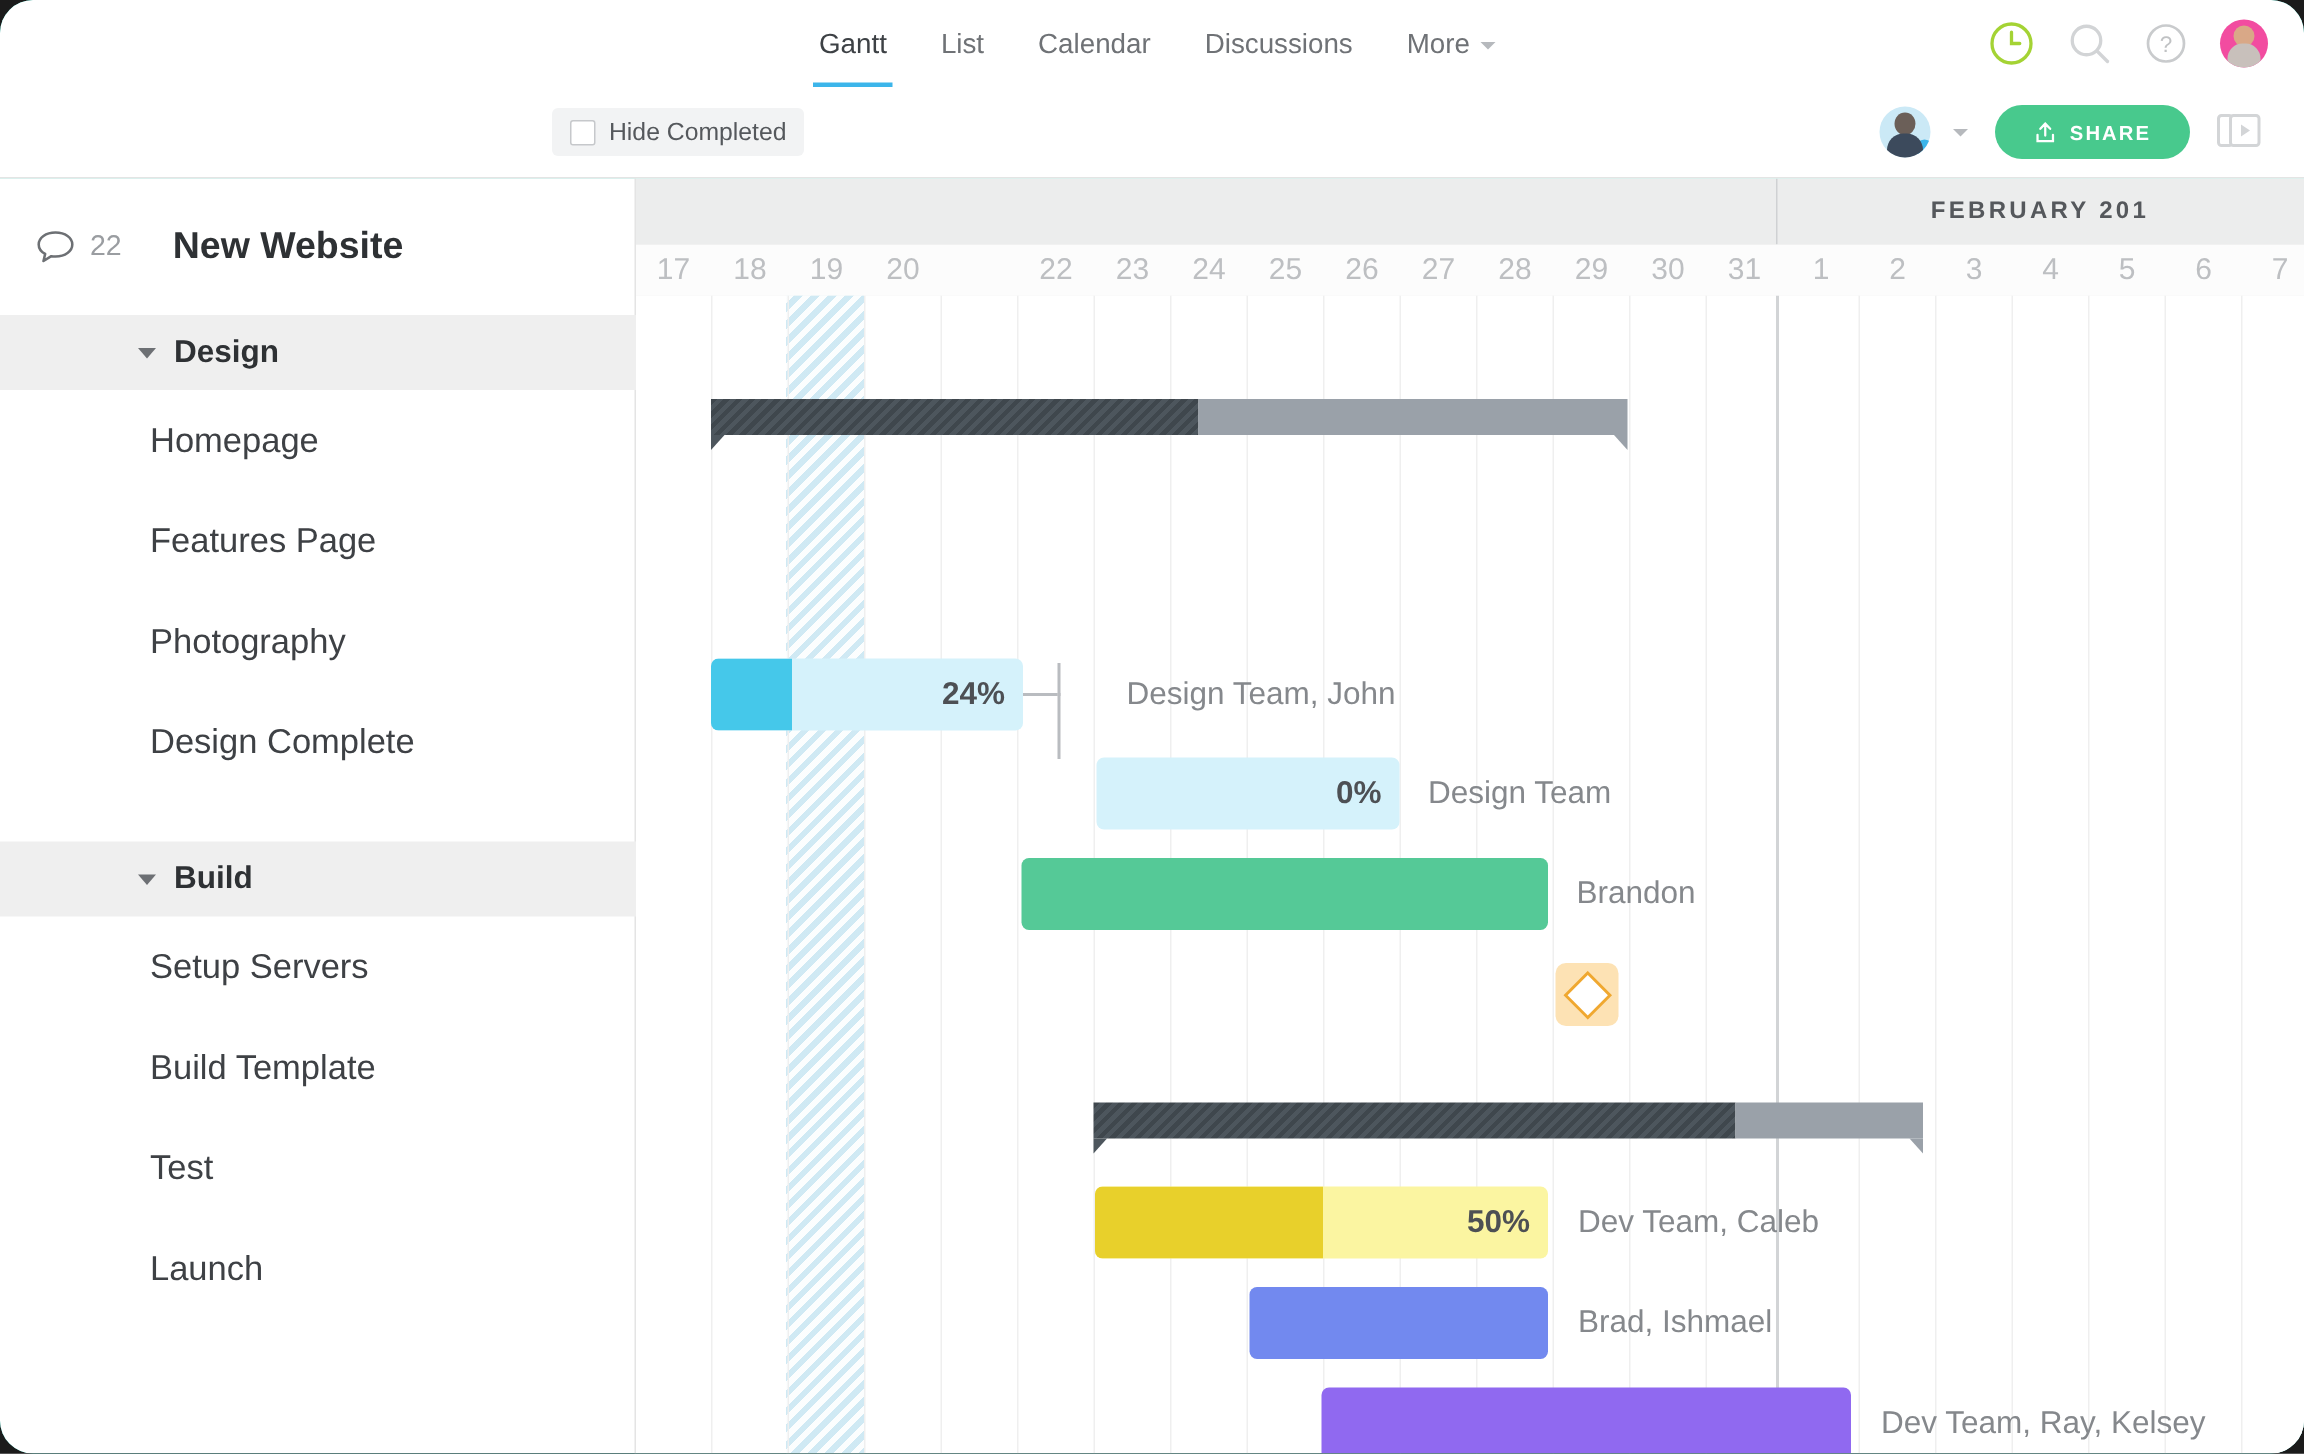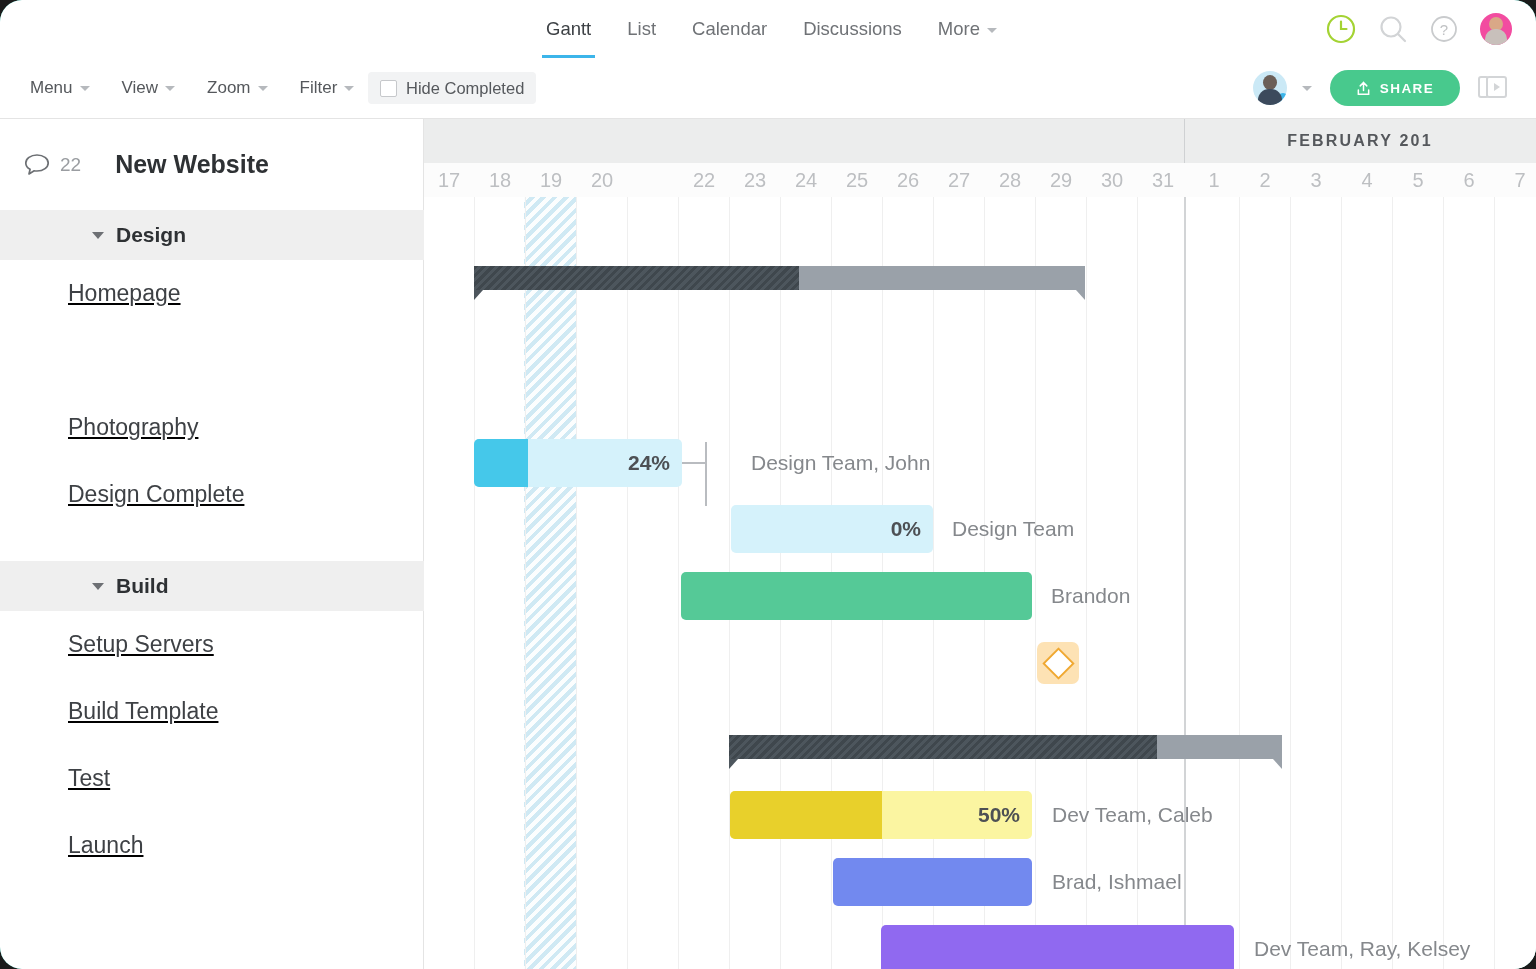--- a/index.html
+++ b/index.html
@@ -245,24 +245,23 @@
     font-size: 21px;
     font-weight: bold;
     color: #2e3134;
   }
   .task-row {
     position: absolute;
     left: 0;
     width: 424px; height: 67px;
     display: flex;
     align-items: center;
-    padding-left: 68px;
+    padding-left: 100px;
     box-sizing: border-box;
     cursor: pointer;
-    text-decoration: underline;
   }
   .task-label {
     font-size: 23px;
     color: #3e4145;
   }
 
   
   .gantt {
     position: absolute;
     left: 424px; top: 119px;
@@ -438,26 +437,20 @@
         <svg width="28" height="28" viewBox="0 0 28 28">
             <circle cx="14" cy="14" r="12" fill="none" stroke="#c9cbcd" stroke-width="1.8"></circle>
             <text x="14" y="19.5" text-anchor="middle" font-size="15" fill="#c0c2c4" font-family="Liberation Sans, sans-serif">?</text>
           </svg>
       </div>
       <div class="avatar-pink"></div>
     </div>
   </div>
 
   <div class="toolbar">
-    <div class="tb-menus">
-      <div class="tb-item"><span>Menu</span><span class="caret"></span></div>
-      <div class="tb-item"><span>View</span><span class="caret"></span></div>
-      <div class="tb-item"><span>Zoom</span><span class="caret"></span></div>
-      <div class="tb-item"><span>Filter</span><span class="caret"></span></div>
-    </div>
     <div class="hide-completed">
       <div class="chk"></div>
       <span>Hide Completed</span>
     </div>
     <div class="tb-right">
       <div style="position:relative;display:flex;align-items:center;gap:8px;">
         <div class="avatar-blue">
             <div class="presence-dot"></div>
           </div>
         <span class="caret"></span>
@@ -487,20 +480,23 @@
       <span class="comment-count">22</span>
       <span class="project-title">New Website</span>
     </div>
 
     <div class="grp-row" style="top:91px;">
       <div class="grp-caret"></div>
       <span class="grp-label">Design</span>
     </div>
     <div class="task-row" style="top:141px;">
       <span class="task-label">Homepage</span>
+    </div>
+    <div class="task-row" style="top:208px;">
+      <span class="task-label">Features Page</span>
     </div>
     <div class="task-row" style="top:275px;">
       <span class="task-label">Photography</span>
     </div>
     <div class="task-row" style="top:342px;">
       <span class="task-label">Design Complete</span>
     </div>
 
     <div class="grp-row" style="top:442px;">
       <div class="grp-caret"></div>

